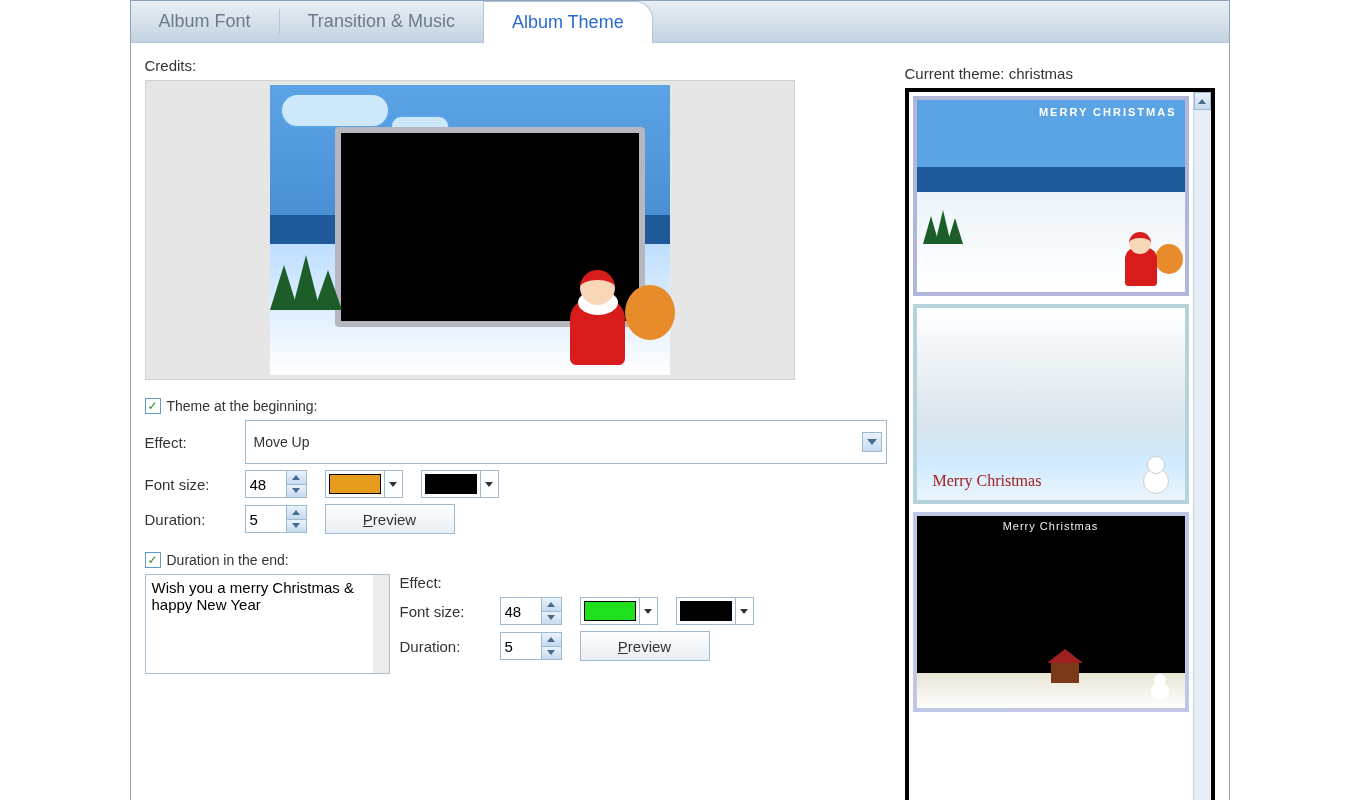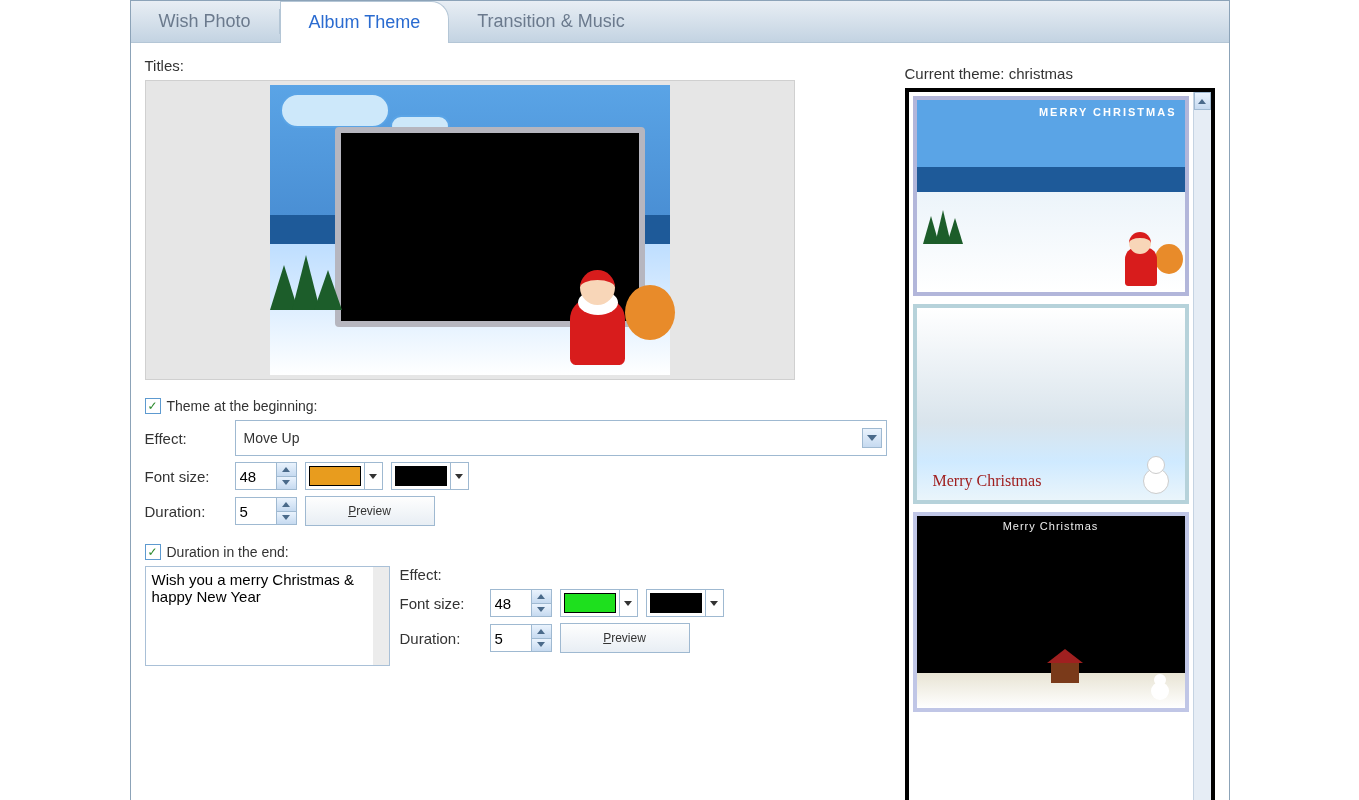--- a/index.html
+++ b/index.html
@@ -89,24 +89,24 @@
   display:flex;align-items:center;justify-content:center;font-size:12px;color:#2d8a2d;
   cursor:pointer;
 }
 .form-row { display:flex; gap:10px; }
 .textbox {
   width:245px; height:100px; border:1px solid #a9c0d7; resize:none;
   font-family:inherit; font-size:15px; padding:4px 18px 4px 6px;
   background:linear-gradient(to right,#fff 0,#fff calc(100% - 16px),#ececec calc(100% - 16px));
 }
 .fields { display:flex; flex-direction:column; gap:6px; flex:1; }
-.field-line { display:flex; align-items:center; gap:8px; }
+.field-line { display:flex; align-items:center; gap:18px; }
 .flabel { width:82px; font-size:15px; }
 .dropdown {
-  flex:1; height:36px; border:1px solid #9fb9d1; background:#fff;
+  flex:1; height:44px; border:1px solid #9fb9d1; background:#fff;
   display:flex; align-items:center; justify-content:space-between; padding:0 4px 0 8px;
   cursor:pointer;
 }
 .dd-arrow { width:20px; height:20px; background:linear-gradient(#eaf3fd,#c6daf0); border:1px solid #9fb9d1;
   display:flex;align-items:center;justify-content:center;}
 .dd-arrow::after{content:"";border-left:5px solid transparent;border-right:5px solid transparent;border-top:6px solid #4a6a8a;}
 .spinner {
   width:62px; height:28px; border:1px solid #9fb9d1; display:flex;
 }
 .spinner input{ width:40px; border:none; padding:0 4px; font-size:15px; }
@@ -117,21 +117,21 @@
 .spin-up::after{content:"";border-left:4px solid transparent;border-right:4px solid transparent;border-bottom:5px solid #4a6a8a;}
 .spin-down::after{content:"";border-left:4px solid transparent;border-right:4px solid transparent;border-top:5px solid #4a6a8a;}
 .color-pick {
   width:78px; height:28px; border:1px solid #9fb9d1; display:flex; cursor:pointer;
 }
 .swatch{ flex:1; margin:3px; border:1px solid #000;}
 .cp-arrow{ width:18px; border-left:1px solid #9fb9d1; display:flex;align-items:center;justify-content:center;}
 .cp-arrow::after{content:"";border-left:4px solid transparent;border-right:4px solid transparent;border-top:5px solid #333;}
 .btn {
   width:130px; height:30px; border:1px solid #9fb9d1; background:linear-gradient(#fefefe,#e8eef4);
-  display:flex;align-items:center;justify-content:center; cursor:pointer; font-size:12px;
+  display:flex;align-items:center;justify-content:center; cursor:pointer; font-size:15px;
 }
 .btn u{text-decoration:underline;}
 
 .theme-listbox {
   border:4px solid #000000; height:786px; display:flex;
 }
 .theme-items{ flex:1; overflow:hidden; padding:4px; display:flex;flex-direction:column;gap:8px;}
 .theme-thumb{ width:100%; height:200px; border:4px solid #c0c6e6; position:relative;}
 .theme-thumb.sel{ border-color:#b2b6da; }
 .tt1{background:linear-gradient(#5aa4e6 0,#5aa4e6 35%,#1e5a99 35%,#1e5a99 48%,#ecf4fa 48%,#fff 100%);}
@@ -174,29 +174,29 @@
   transform: scaleY(-1);
   background: linear-gradient(#fff,#ddd);
   border:1px solid #ccc;
 }
 </style>
 </head>
 <body>
 
 <div class="window">
   <div class="tabbar">
-    <div class="tab">Wish Photo</div>
+    <div class="tab">Album Font</div>
     <div class="tab-sep"></div>
+    <div class="tab">Transition &amp; Music</div>
     <div class="tab active">Album Theme</div>
-    <div class="tab">Transition &amp; Music</div>
   </div>
 
   <div class="content">
     <div class="left">
-      <div class="label">Titles:</div>
+      <div class="label">Credits:</div>
       <div class="preview-box">
         <div class="theme-preview">
           <div class="cloud"></div>
           <div class="cloud2"></div>
           <div class="frame"></div>
           <div class="tree"></div>
           <div class="tree tree2"></div>
           <div class="tree tree3"></div>
           <div class="santa">
             <div class="bag"></div>

